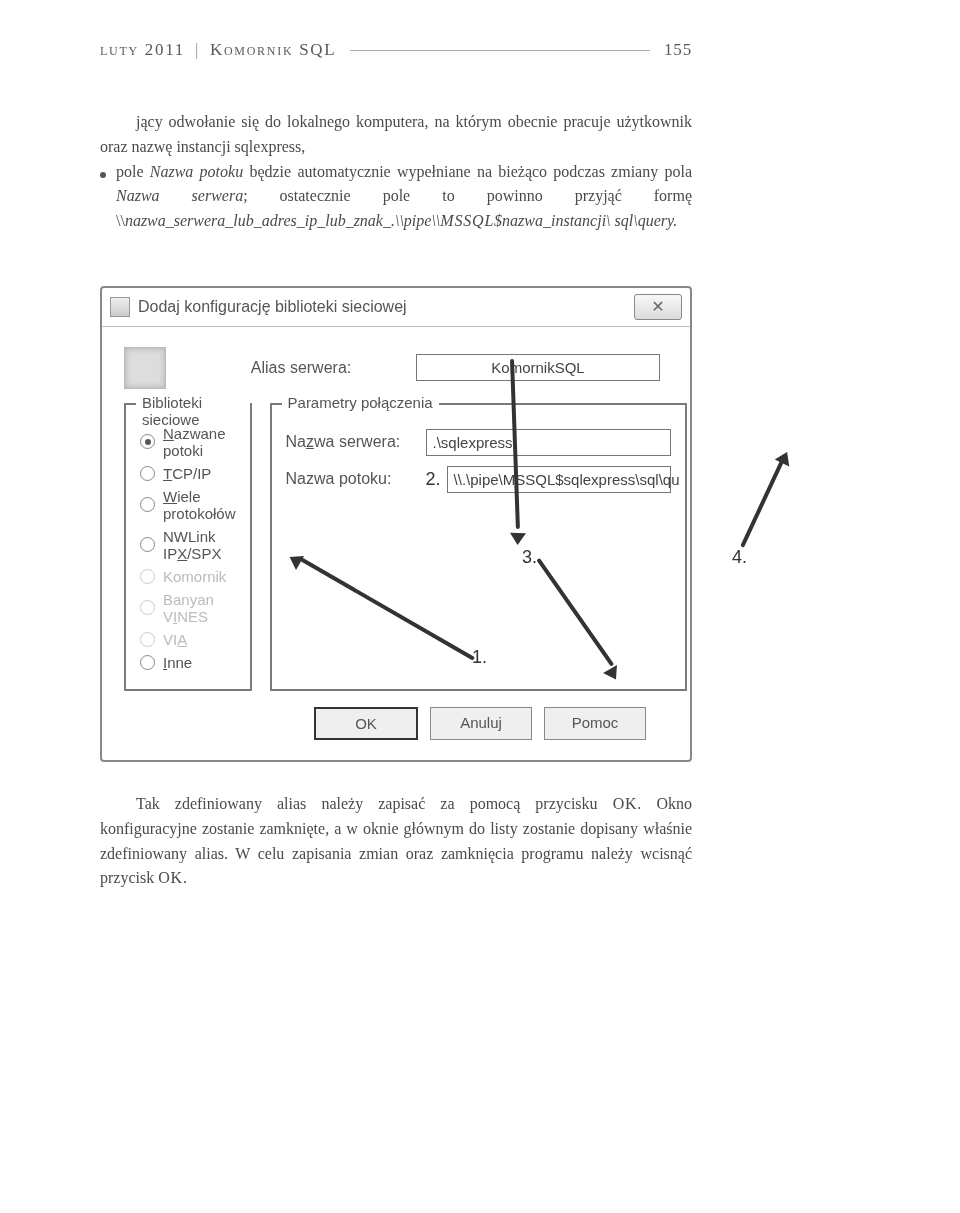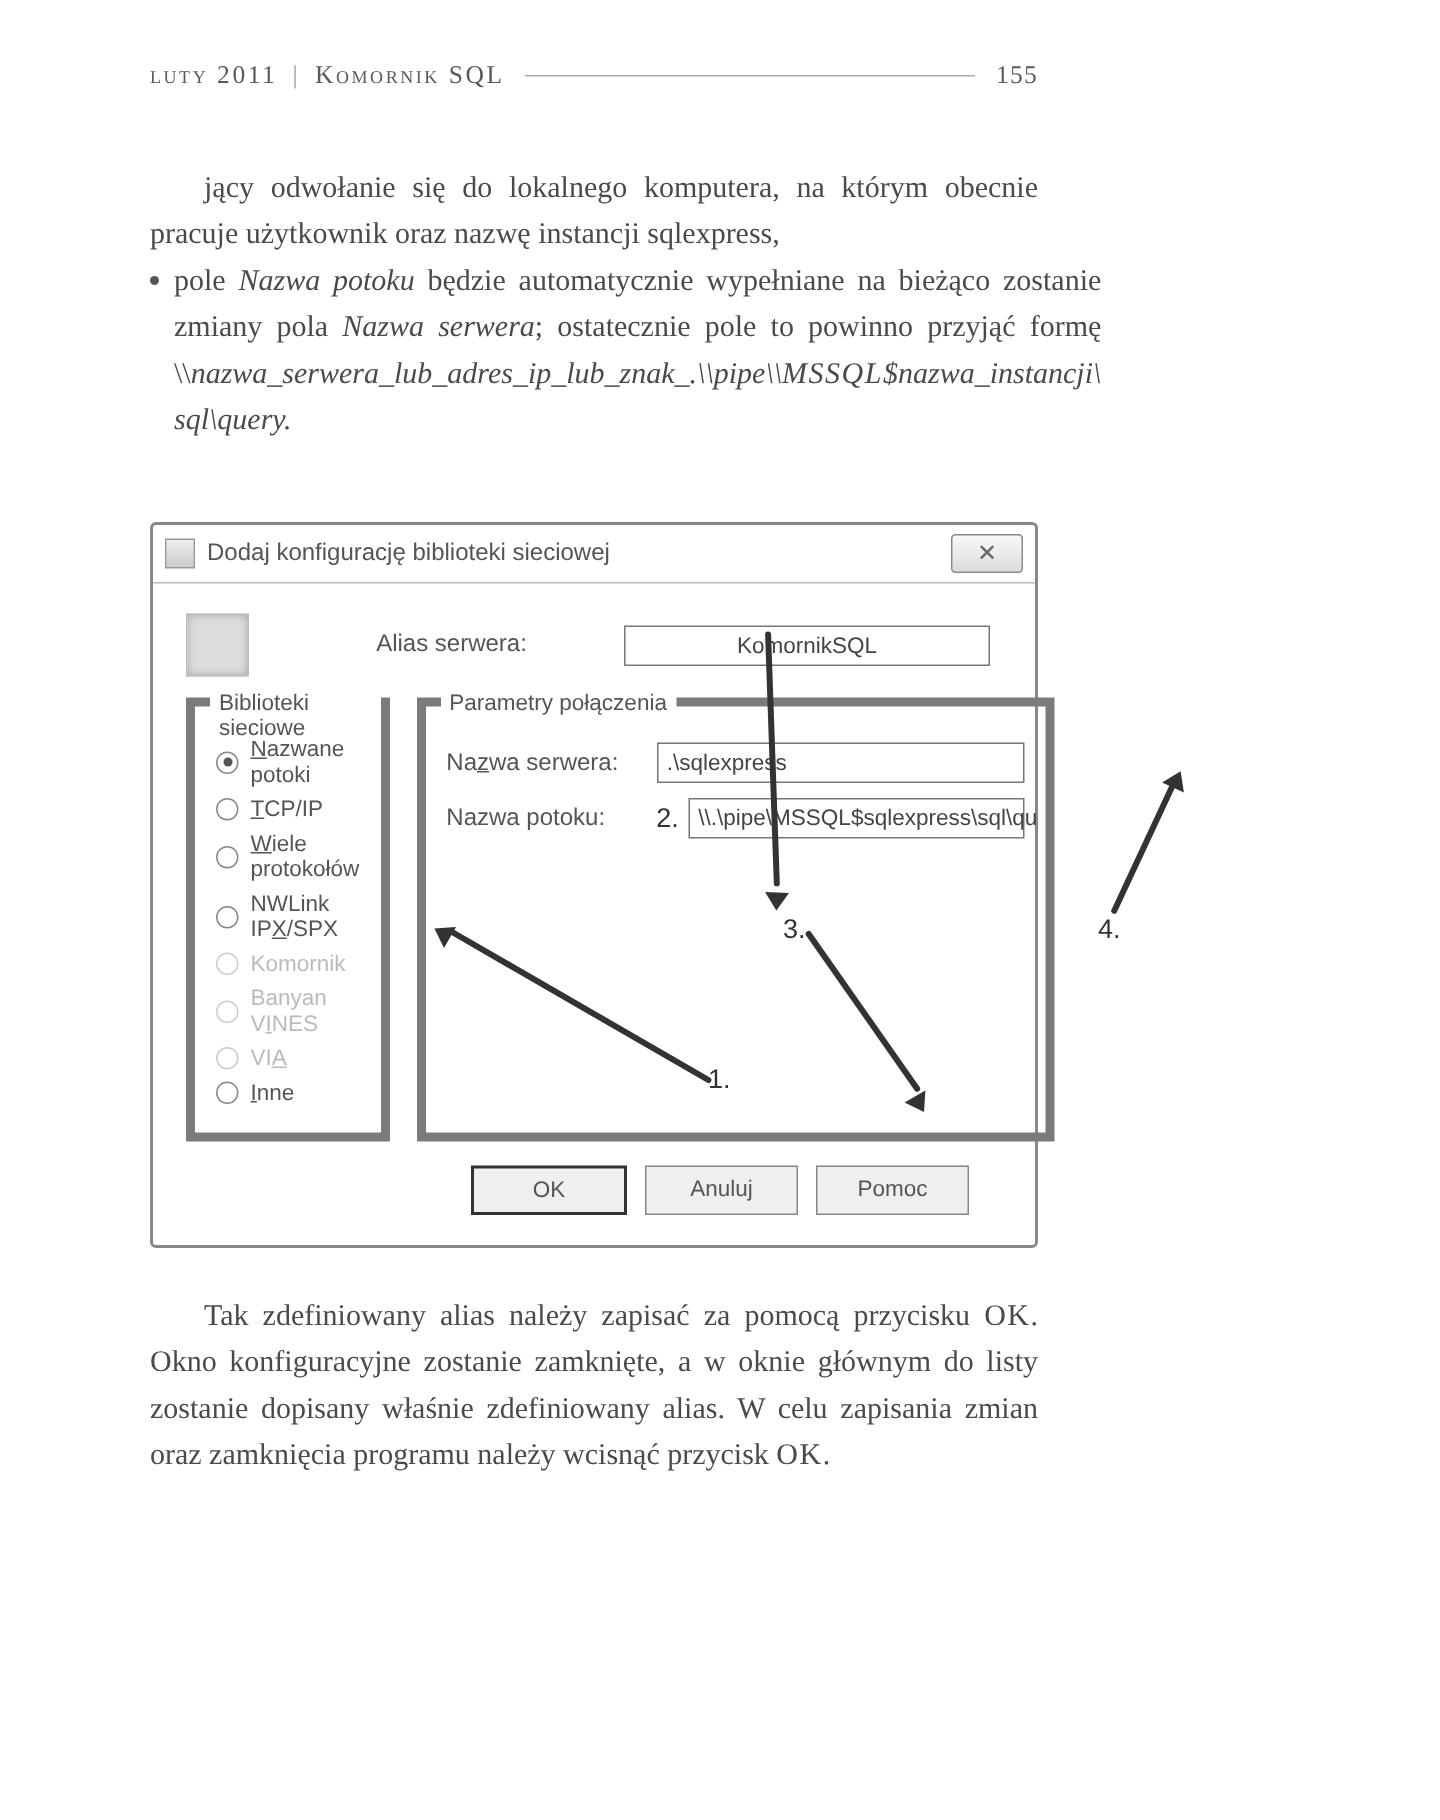--- a/index.html
+++ b/index.html
@@ -34,21 +34,21 @@
     border-top: 1px solid #aaa;
     margin: 0 14px;
     position: relative;
     top: 0;
   }
   .running-head .pnum {
     font-variant: normal;
     letter-spacing: 0.05em;
   }
   .body-text {
-    font-size: 20px;
+    font-size: 16px;
     line-height: 1.55;
     color: #4a4a4a;
     text-align: justify;
   }
   .body-text p {
     margin: 0 0 0 0;
   }
   .bullet-row {
     display: flex;
     align-items: flex-start;
@@ -137,21 +137,21 @@
   }
   .alias-input {
     width: 230px;
   }
   .groups {
     display: flex;
     gap: 18px;
     margin-top: 8px;
   }
   .group {
-    border: 6px solid #3b82f6;
+    border: 2px solid #3b82f6;
     padding: 14px 14px 12px 14px;
     position: relative;
   }
   .group .legend {
     position: absolute;
     top: -11px;
     left: 10px;
     background: #fff;
     padding: 0 6px;
     font-size: 15px;
@@ -266,21 +266,21 @@
     <span>Komornik SQL</span>
     <span class="rule"></span>
     <span class="pnum">155</span>
   </div>
 
   <div class="body-text">
     <p style="text-indent:36px;">jący odwołanie się do lokalnego komputera, na którym obecnie pracuje użytkownik oraz nazwę instancji sqlexpress,</p>
     <div class="bullet-row">
       <span class="bullet-dot"></span>
       <p style="flex:1;">
-        <span>pole </span><i>Nazwa potoku</i><span> będzie automatycznie wypełniane na bieżąco zostanie zmiany pola </span><i>Nazwa serwera</i><span>; ostatecznie pole to powinno przyjąć formę \\</span><i>nazwa_serwera_lub_adres_ip_lub_znak_.</i><i>\\pipe\\</i><i class="smallcaps">MSSQL</i><i>$nazwa_instancji</i><i>\ sql\query.</i>
+        <span>pole </span><i>Nazwa potoku</i><span> będzie automatycznie wypełniane na bieżąco podczas zmiany pola </span><i>Nazwa serwera</i><span>; ostatecznie pole to powinno przyjąć formę \\</span><i>nazwa_serwera_lub_adres_ip_lub_znak_.</i><i>\\pipe\\</i><i class="smallcaps">MSSQL</i><i>$nazwa_instancji</i><i>\ sql\query.</i>
       </p>
     </div>
   </div>
 
   <div class="dialog">
     <div class="titlebar">
       <span class="ticon"></span>
       <span class="ttext">Dodaj konfigurację biblioteki sieciowej</span>
       <span class="closebtn">
         <span>✕</span>

